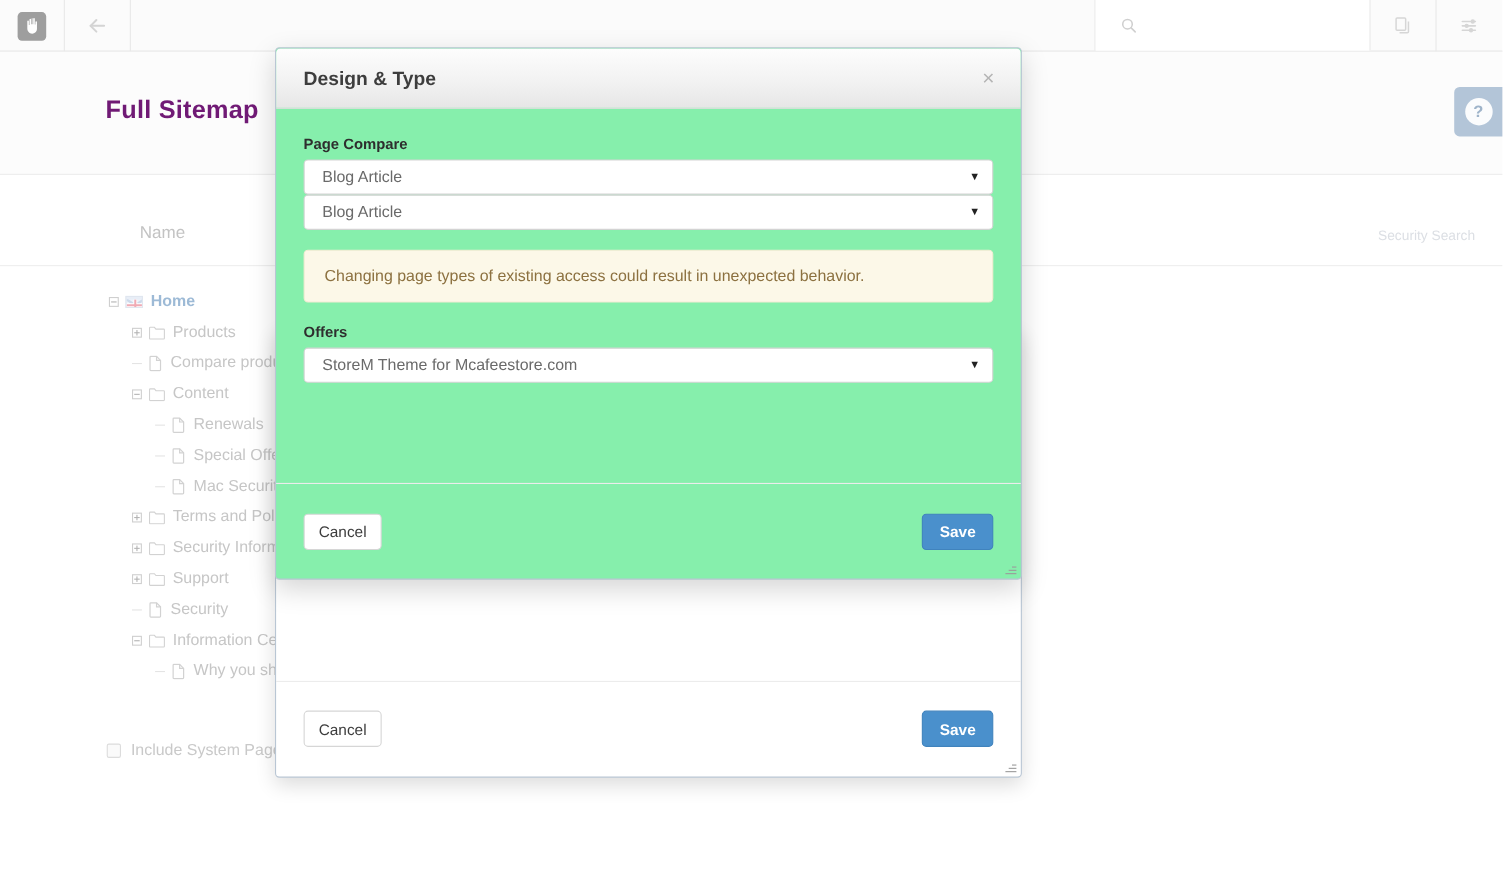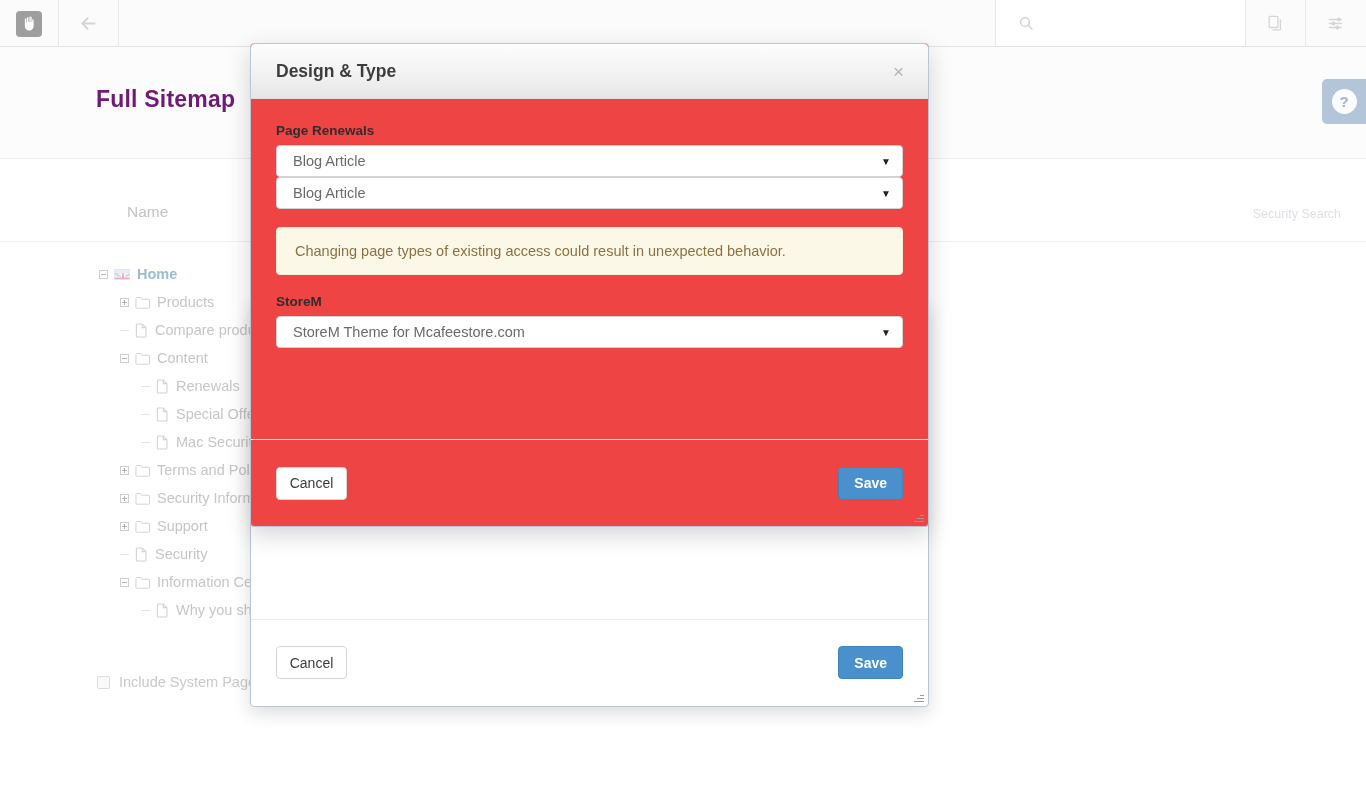--- a/index.html
+++ b/index.html
@@ -110,21 +110,21 @@
     box-shadow: 0 6px 18px rgba(0,0,0,.14);
   }
   .modal-back .footer {
     position: absolute; left: 0; right: 0; bottom: 0; height: 87px;
     border-top: 1px solid #ececec;
   }
 
   
   .modal {
     position: absolute; left: 250px; top: 43px; width: 679px; height: 484px;
-    background: #ef4444; border: 1px solid #b9c6d4; border-radius: 4px;
+    background: #86efac; border: 1px solid #b9c6d4; border-radius: 4px;
     box-shadow: 0 8px 24px rgba(0,0,0,.17);
   }
   .modal-head {
     height: 55px; border-bottom: 1px solid #ddd; border-radius: 4px 4px 0 0;
     background: linear-gradient(to bottom, #fdfdfd 0%, #f1f1f1 60%, #e6e6e6 100%);
     display: flex; align-items: center; justify-content: space-between;
     padding: 0 20px 0 25px;
   }
   .modal-title { font-size: 17.5px; font-weight: bold; color: #3d3d3d; }
   .modal-close {
@@ -395,34 +395,34 @@
     </div>
   </div>
 
   <div class="modal">
     <div class="modal-head">
       <div class="modal-title">Design &amp; Type</div>
       <button class="modal-close">×</button>
     </div>
 
     <div class="modal-body">
-      <div class="fld-label first">Page Renewals</div>
+      <div class="fld-label first">Page Compare</div>
       <div class="sel">
         <span>Blog Article</span>
         <span class="caret">▼</span>
       </div>
 
       <div class="sel">
         <span>Blog Article</span>
         <span class="caret">▼</span>
       </div>
 
       <div class="alert-warn">Changing page types of existing access could result in unexpected behavior.</div>
 
-      <div class="fld-label">StoreM</div>
+      <div class="fld-label">Offers</div>
       <div class="sel">
         <span>StoreM Theme for Mcafeestore.com</span>
         <span class="caret">▼</span>
       </div>
     </div>
 
     <div class="modal-foot">
       <button class="btn-cancel">Cancel</button>
       <button class="btn-save">Save</button>
     </div>

